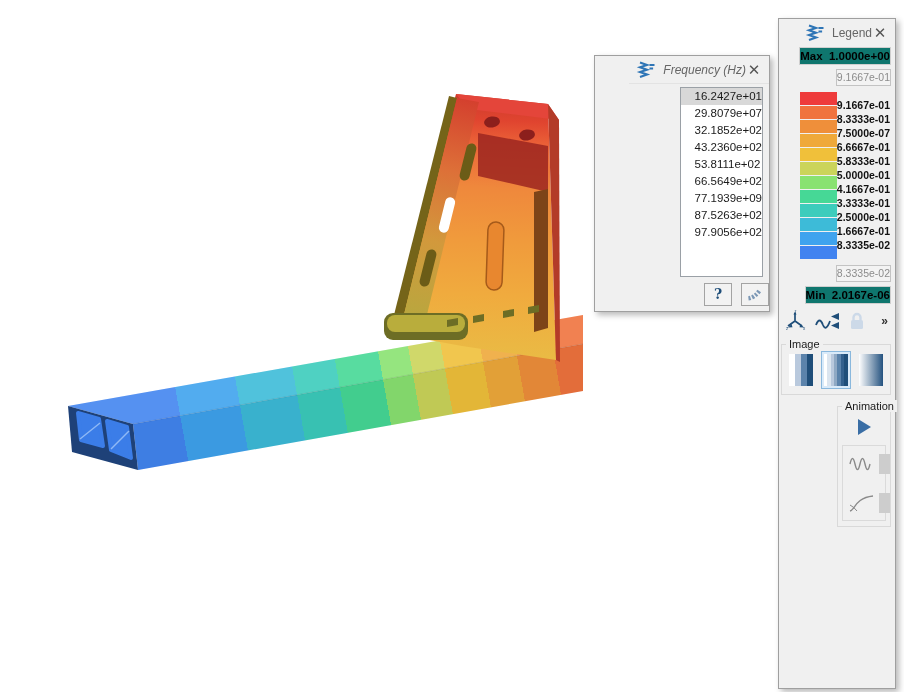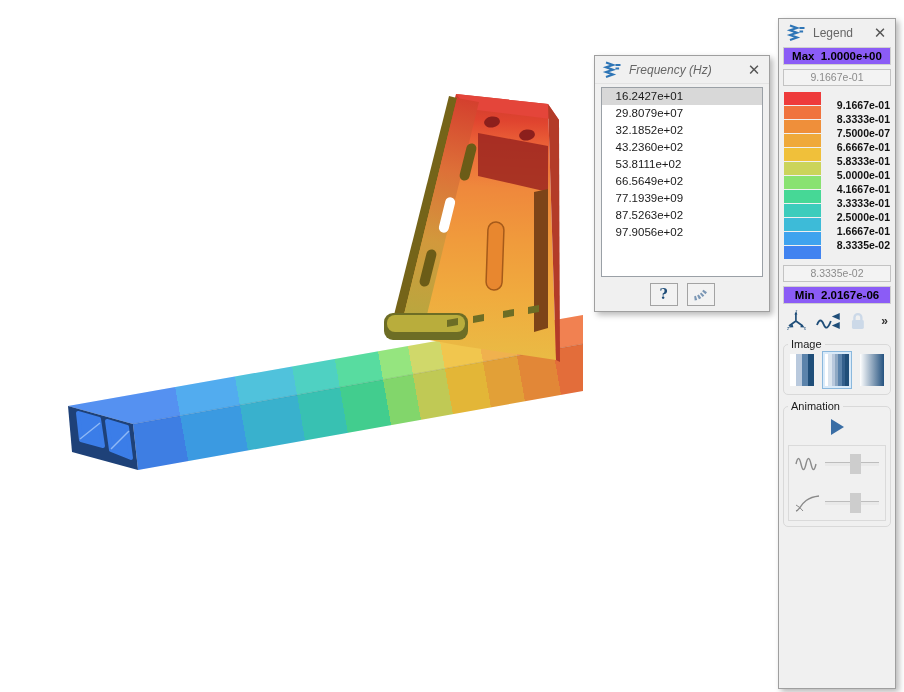--- a/index.html
+++ b/index.html
@@ -6,21 +6,21 @@
   body{
     width:904px;height:692px;position:relative;overflow:hidden;
     background:#ffffff;
     font-family:"Liberation Sans","DejaVu Sans",sans-serif;
     -webkit-font-smoothing:antialiased;
   }
   
   .window{
     position:absolute;background:#f0f0f0;border:1px solid #9f9f9f;
     box-shadow:3px 3px 6px rgba(0,0,0,.28);box-sizing:border-box;
-    display:flex;flex-direction:column;
+    display:flex;flex-direction:column;align-items:flex-end;
   }
   .titlebar{display:flex;align-items:center;height:27px;padding:0 7px;flex:0 0 auto;}
   .titlebar .title{flex:1;color:#666;font-size:12px;margin-left:7px;white-space:nowrap;}
   .close-btn{color:#555;font-size:15px;line-height:15px;width:16px;text-align:center;cursor:default;}
   
   #freq-win{left:594px;top:55px;width:176px;height:257px;}
   #freq-win .titlebar{border-bottom:1px solid #e3e3e3;font-style:italic;}
   .freq-list{
     margin:3px 6px 0 6px;background:#fff;border:1px solid #9aa0a6;
     flex:1;overflow:hidden;font-size:11.5px;color:#1a1a1a;
@@ -32,36 +32,36 @@
   .win-footer{height:34px;display:flex;align-items:center;justify-content:center;gap:9px;flex:0 0 auto;}
   .sq-btn{
     width:28px;height:23px;border:1px solid #a3a3a3;background:#f2f2f2;
     display:flex;align-items:center;justify-content:center;box-sizing:border-box;padding:0;
   }
   .sq-btn .q{color:#1f4e79;font-weight:bold;font-size:14px;font-family:"DejaVu Serif",serif;}
   
   #legend-win{left:778px;top:18px;width:118px;height:671px;font-size:11px;}
   .plot-title{font-weight:bold;font-size:12.5px;line-height:16px;text-align:center;color:#000;padding:1px 0 3px;}
   .flat-box{
-    border:1px solid #cfcfcf;background:#8b5cf6;margin:1px 4px;height:16px;line-height:16px;
+    border:1px solid #cfcfcf;background:#0f766e;margin:1px 4px;height:16px;line-height:16px;
     text-align:center;font-weight:bold;font-size:11.5px;color:#000;white-space:pre;
   }
   .inset-box{
     border:1px solid #c3c3c3;background:#f3f3f3;margin:3px 4px;height:15px;line-height:15px;
     text-align:center;font-size:10.5px;color:#8c8c8c;
   }
   .scale{display:flex;margin:3px 4px 2px 5px;}
   .bands{width:37px;display:flex;flex-direction:column;flex:0 0 auto;}
   .band{height:13px;margin-bottom:1px;}
   .labels{flex:1;padding-top:6px;}
   .scale-label{height:14px;line-height:14px;text-align:right;font-size:10.5px;font-weight:bold;color:#111;padding-right:1px;}
   .icons-row{display:flex;align-items:center;gap:7px;padding:5px 6px 3px 7px;}
   .icons-row .grow{flex:1;}
   .chev{color:#333;font-size:12px;font-weight:bold;letter-spacing:-1px;padding-right:2px;}
-  .groupbox{border:1px solid #d9d9d9;border-radius:5px;margin:9px 4px 2px 4px;padding:6px 4px 5px 4px;position:relative;}
+  .groupbox{border:1px solid #d9d9d9;border-radius:0;margin:9px 4px 2px 4px;padding:6px 4px 5px 4px;position:relative;}
   .gb-label{position:absolute;top:-7px;left:4px;background:#f0f0f0;padding:0 3px;font-size:11px;color:#1a1a1a;}
   .img-row{display:flex;justify-content:center;gap:5px;}
   .img-slot{padding:2px;border:1px solid transparent;}
   .img-slot.sel{background:#d9eaf9;border-color:#8ab8dd;}
   .img-btn{width:24px;height:32px;}
   .img1{background:linear-gradient(to right,#ffffff 0 24%,#b9c9dd 24% 49%,#5b83ab 49% 74%,#1f4e79 74% 100%);}
   .img2{background:linear-gradient(to right,#ffffff 0 14%,#dbe5ef 14% 28%,#b9c9dd 28% 42%,#8fa9c4 42% 56%,#5b83ab 56% 70%,#33608d 70% 84%,#1f4e79 84% 100%);}
   .img3{background:linear-gradient(to right,#ffffff,#24527f);}
   .def-row{display:flex;gap:6px;padding:2px 0 0 4px;}
   .icon-slot{padding:2px;border:1px solid transparent;display:flex;align-items:center;justify-content:center;}

